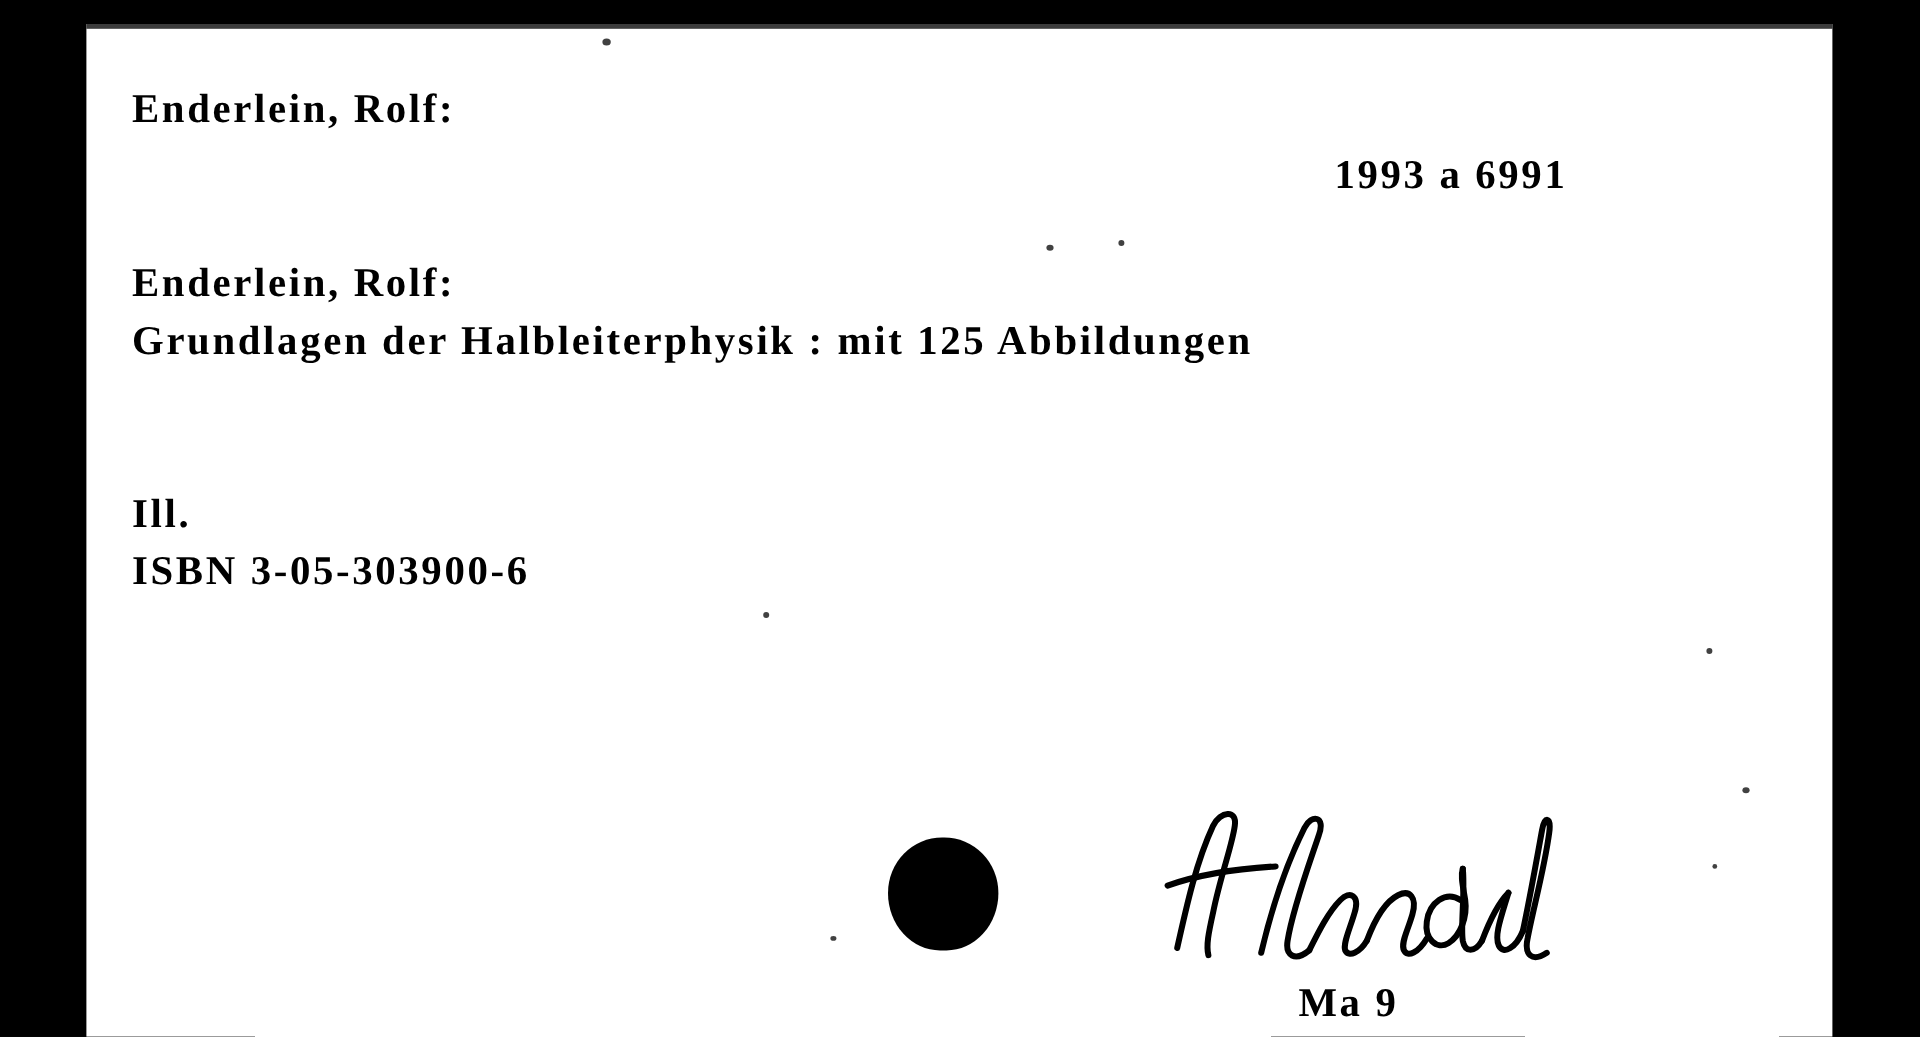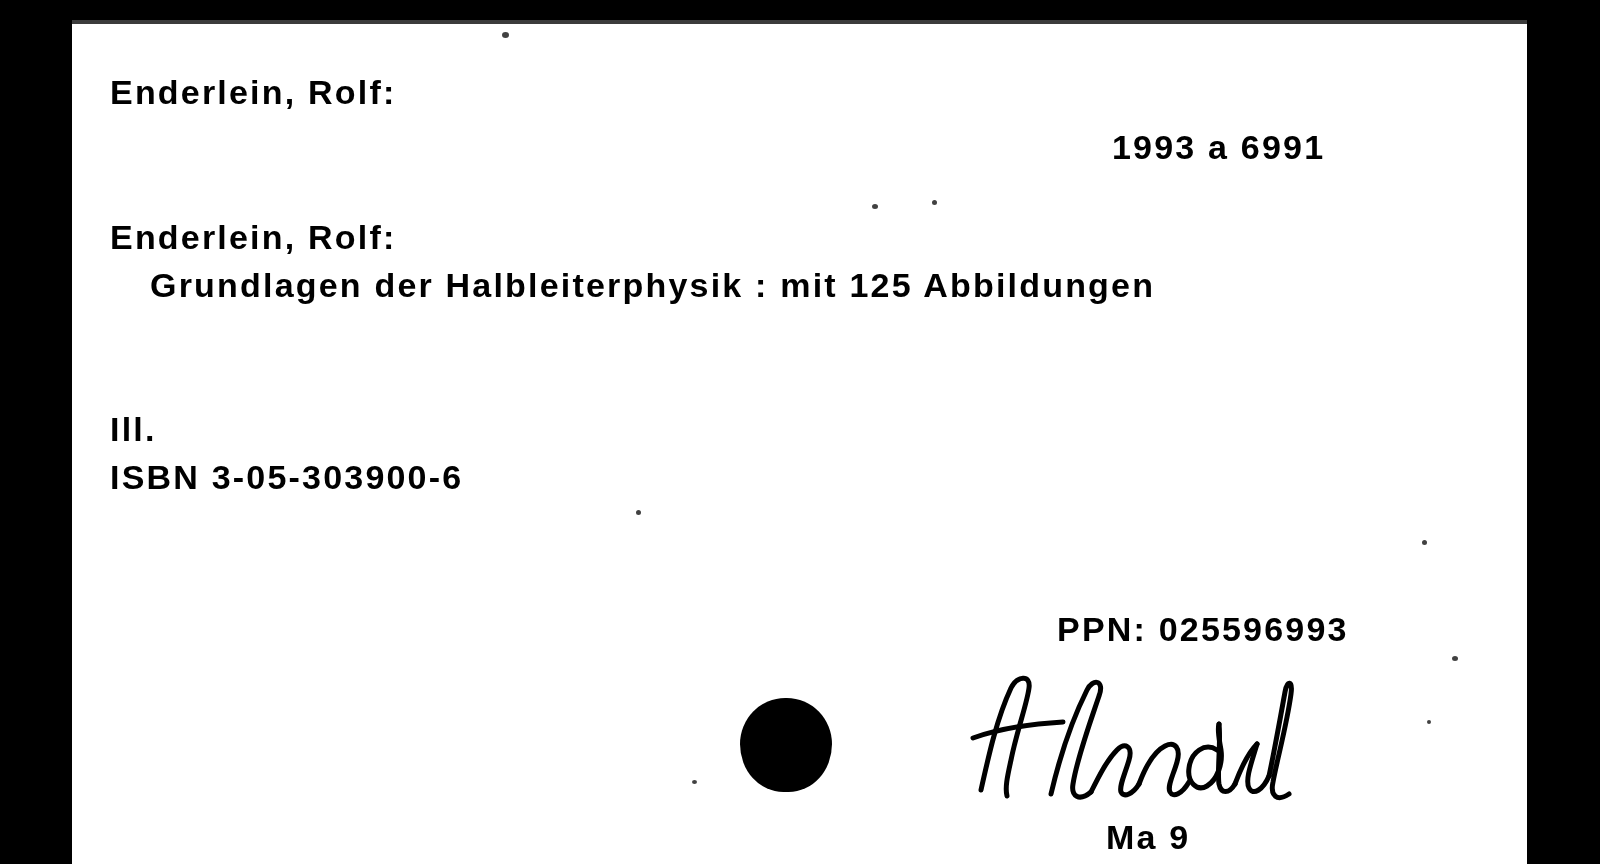--- a/index.html
+++ b/index.html
@@ -34,39 +34,39 @@
     left: 0;
     top: 0;
     width: 100%;
     height: 4px;
     background: #1a1a1a;
     opacity: .85;
   }
   .txt {
     position: absolute;
     color: #000000;
-    font-family: Liberation Sans, sans-serif;
+    font-family: Liberation Serif, serif;
     white-space: pre;
     letter-spacing: 2.2px;
     font-weight: 700;
     font-size: 34px;
     line-height: 1.0;
   }
   
   .l-author1   { left: 38px;  top: 55px; }
   .l-shelf     { left: 1040px; top: 110px; }
   .l-author2   { left: 38px;  top: 200px; }
-  .l-title1    { left: 38px;  top: 248px; margin-left: 40px; }
+  .l-title1    { left: 38px;  top: 248px; }
   .l-title2    { left: 38px;  top: 296px; }
   .l-imprint1  { left: 38px;  top: 344px; }
   .l-imprint2  { left: 38px;  top: 392px; }
   .l-isbn      { left: 38px;  top: 440px; }
   .l-znr       { left: 38px;  top: 535px; }
   .l-ppn       { left: 985px; top: 592px; }
-  .l-ma        { left: 1034px; top: 800px; }
+  .l-ma        { left: 1010px; top: 800px; }
 
   
   #ink-dot {
     position: absolute;
     left: 668px;
     top: 678px;
     width: 92px;
     height: 94px;
     background: #000000;
     border-radius: 50% 50% 48% 48% / 50% 50% 52% 52%;
@@ -96,21 +96,20 @@
 
   <div id="card">
     <div id="card-top-edge"></div>
 
     <div class="txt l-author1">Enderlein, Rolf:</div>
     <div class="txt l-shelf">1993 a 6991</div>
     <div class="txt l-author2">Enderlein, Rolf:</div>
     <div class="txt l-title1">Grundlagen der Halbleiterphysik : mit 125 Abbildungen</div>
     <div class="txt l-imprint2">Ill.</div>
     <div class="txt l-isbn">ISBN 3-05-303900-6</div>
-    <div class="txt l-ppn">PPN: 025596993</div>
     <div class="txt l-ma">Ma 9</div>
 
     <div id="ink-dot"></div>
 
     <div id="signature">
       <svg width="330" height="150" viewBox="0 0 330 150" fill="none" xmlns="http://www.w3.org/2000/svg">
         <g stroke="#000" stroke-width="5" stroke-linecap="round" stroke-linejoin="round" fill="none">
 
           <path d="M14 122 C 22 86, 30 50, 44 20 C 50 8, 64 6, 62 20 C 60 36, 50 62, 44 92 C 40 110, 38 120, 40 128"></path>
 

